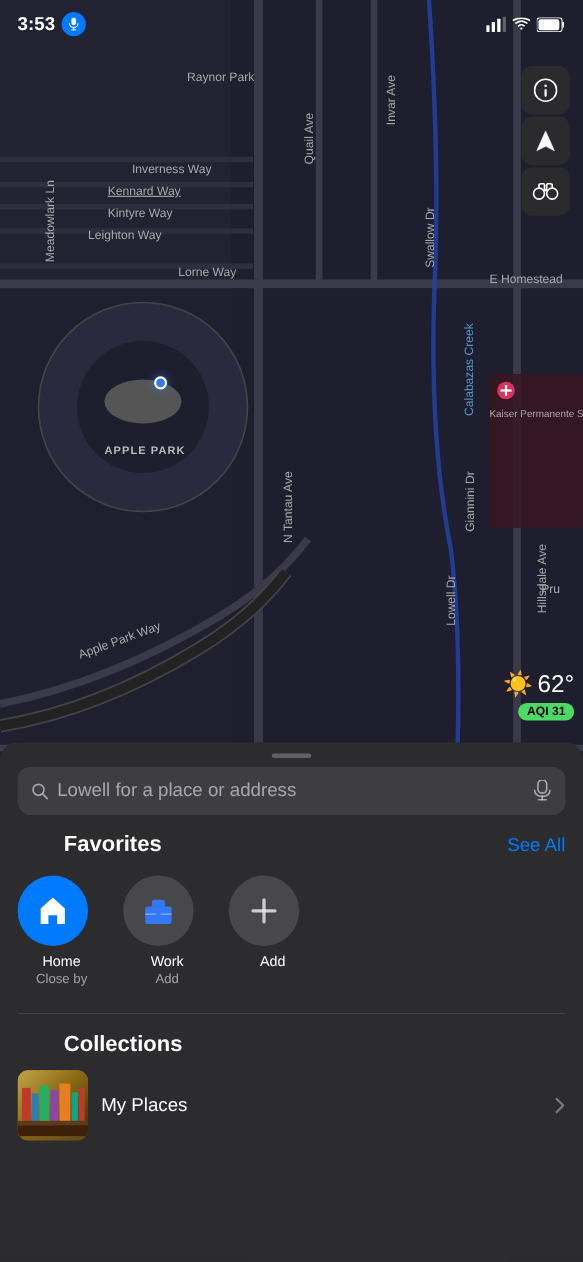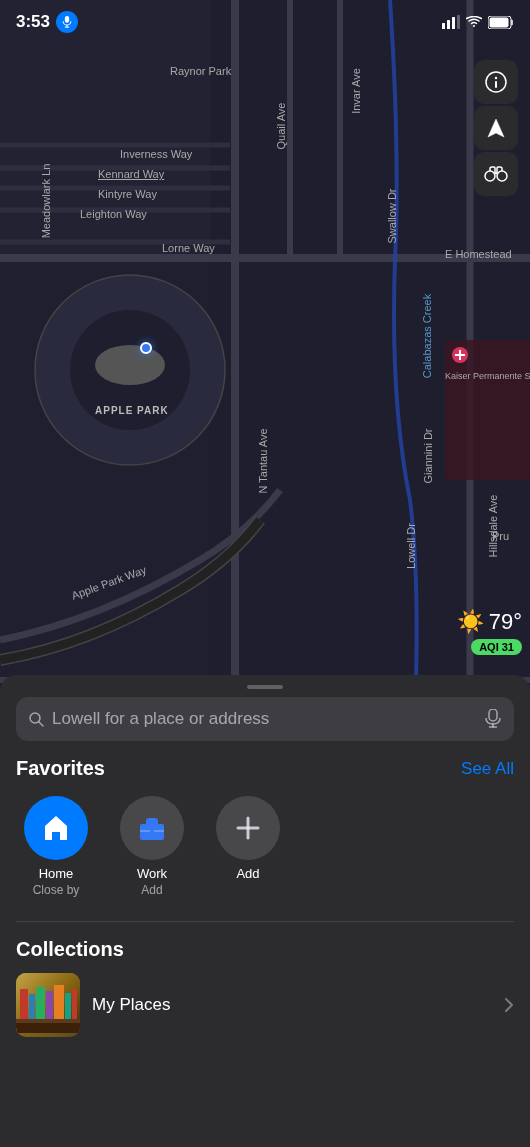--- a/index.html
+++ b/index.html
@@ -181,37 +181,37 @@
       display: flex;
       align-items: center;
       justify-content: space-between;
       padding: 0 16px;
       margin-bottom: 16px;
     }
     .section-title {
       font-size: 20px;
       font-weight: 600;
       color: #fff;
+      margin-left: 42px;
     }
     .section-link {
       font-size: 17px;
       color: #007aff;
     }
 
     
     .favorites-row {
       display: flex;
       padding: 0 16px;
       gap: 16px;
       margin-bottom: 24px;
     }
     .favorite-item {
       display: flex;
       flex-direction: column;
-      align-items: center;
       gap: 6px;
       min-width: 80px;
     }
     .fav-icon {
       width: 64px; height: 64px;
       border-radius: 50%;
       display: flex;
       align-items: center;
       justify-content: center;
       font-size: 28px;
@@ -409,21 +409,21 @@
         <circle cx="18" cy="11" r="5" stroke="white" stroke-width="1.5" fill="none"></circle>
         <path d="M6 6 L6 3 Q6 2 8 2 L10 2 Q11 2 11 3 L11 8 Q12 8 13 8 L13 3 Q13 2 14 2 L16 2 Q18 2 18 3 L18 6" stroke="white" stroke-width="1.5" fill="none"></path>
         <line x1="11" y1="8" x2="13" y2="8" stroke="white" stroke-width="1.5"></line>
       </svg>
     </div>
   </div>
 
   <div class="weather-widget">
     <div class="weather-temp">
       <span>☀️</span>
-      <span>79°</span>
+      <span>62°</span>
     </div>
     <div class="aqi-badge">AQI 31</div>
   </div>
 </div>
 
 <div class="bottom-sheet" style="top:675px;">
   <div class="sheet-handle"></div>
 
   <div class="search-bar">
     <svg width="16" height="16" viewBox="0 0 16 16">

